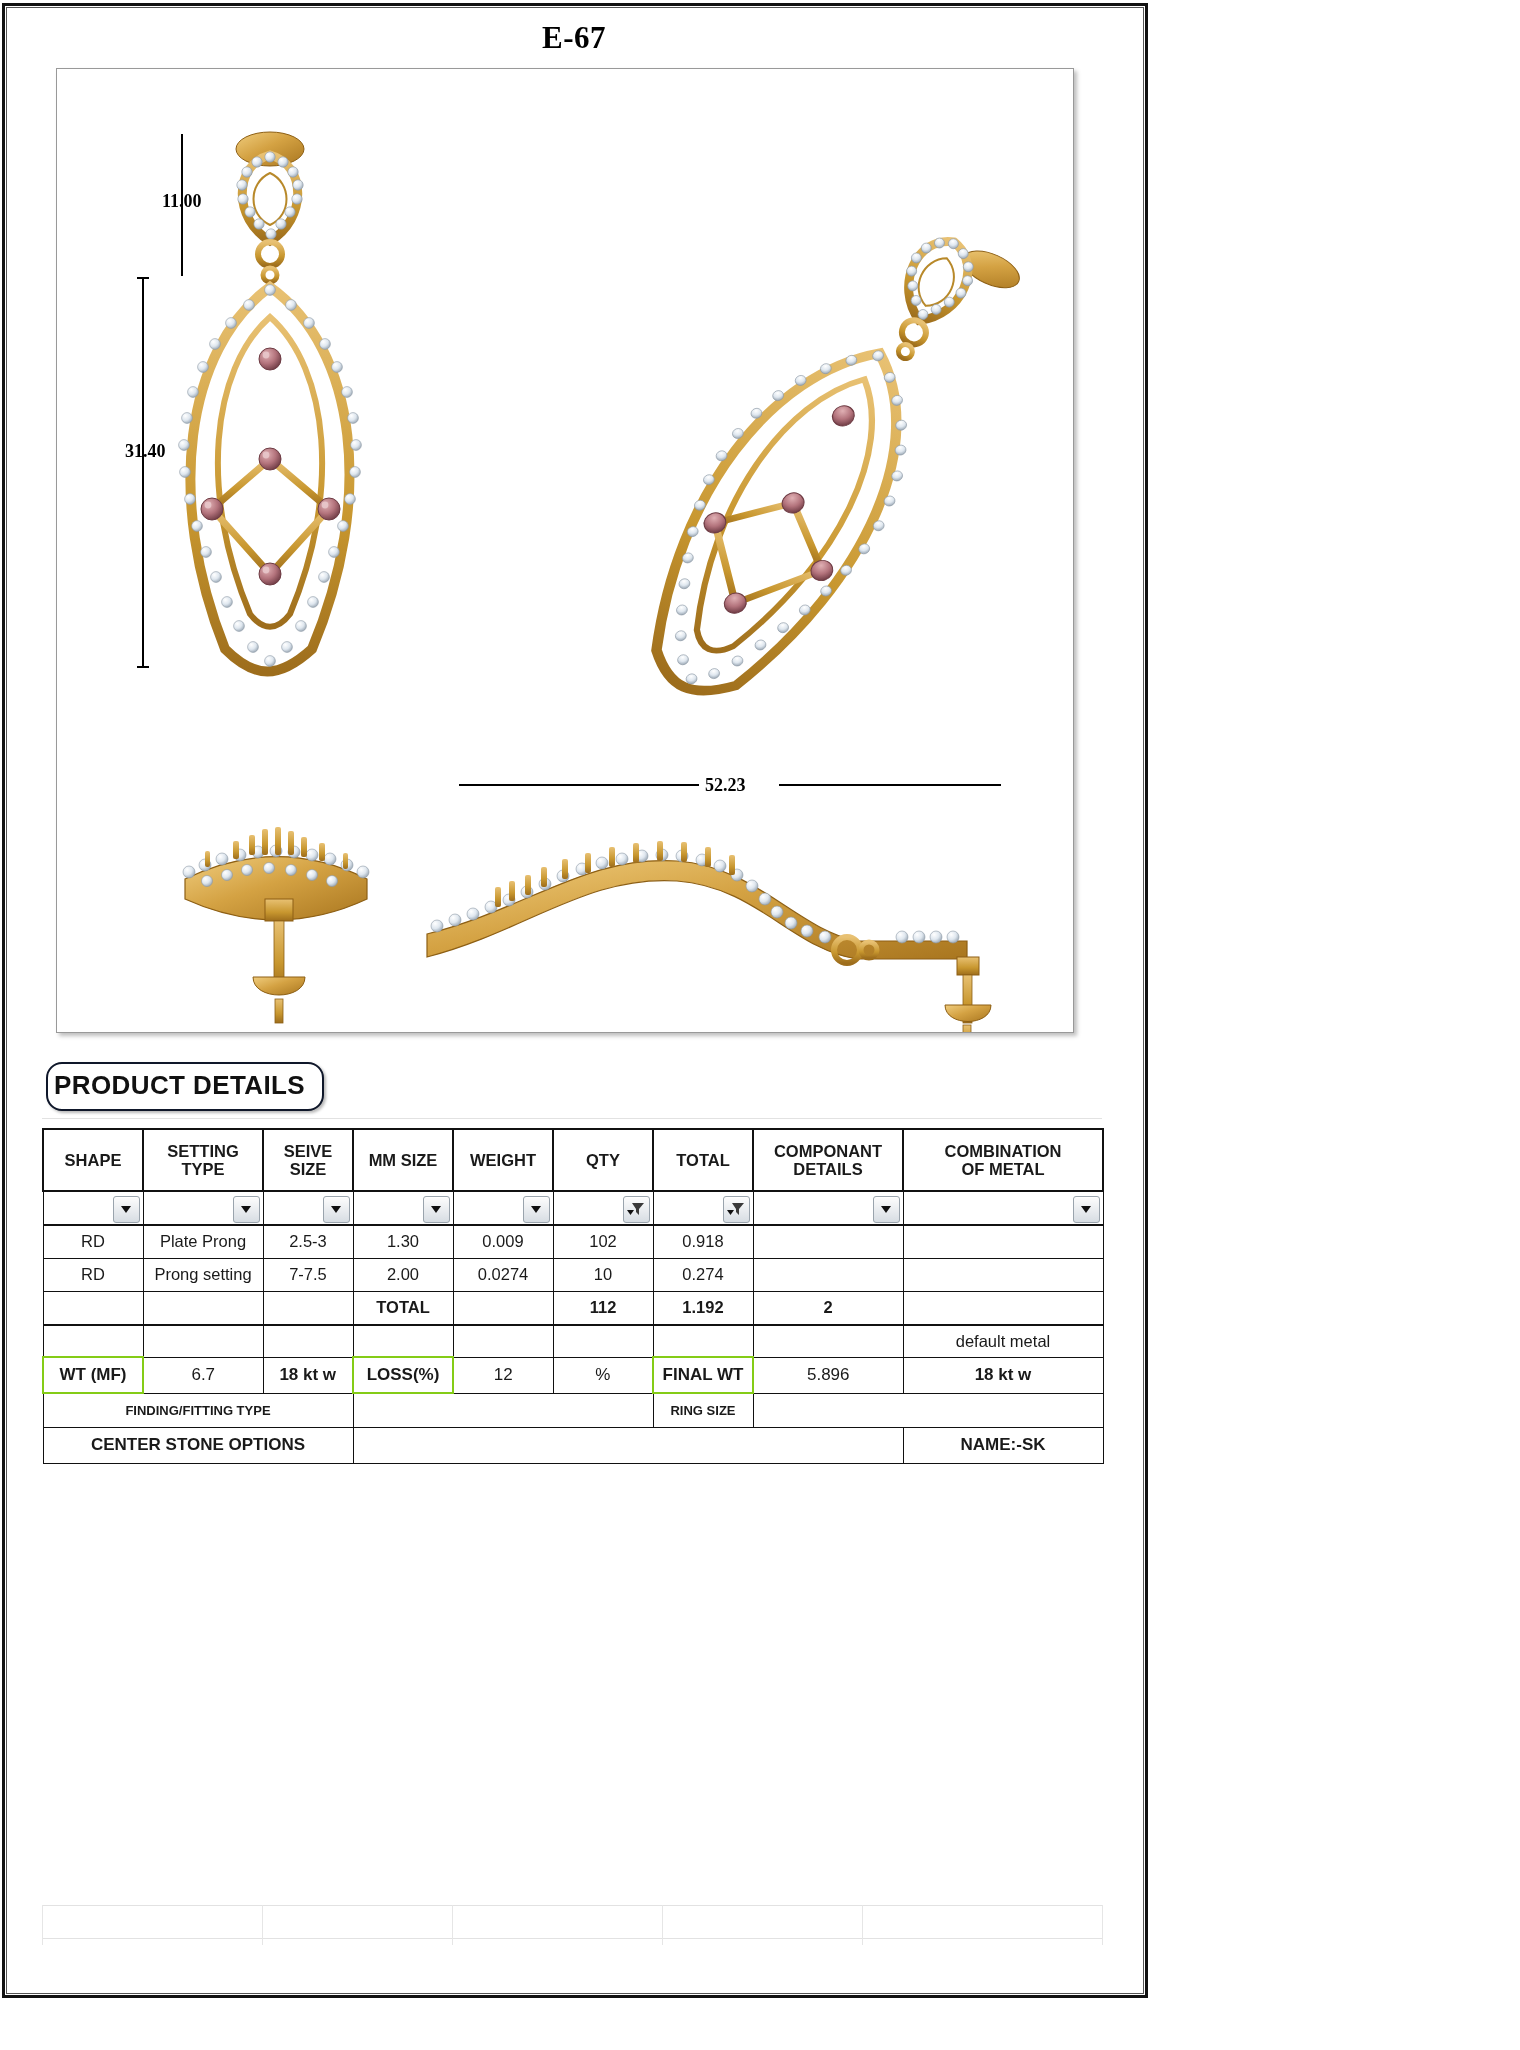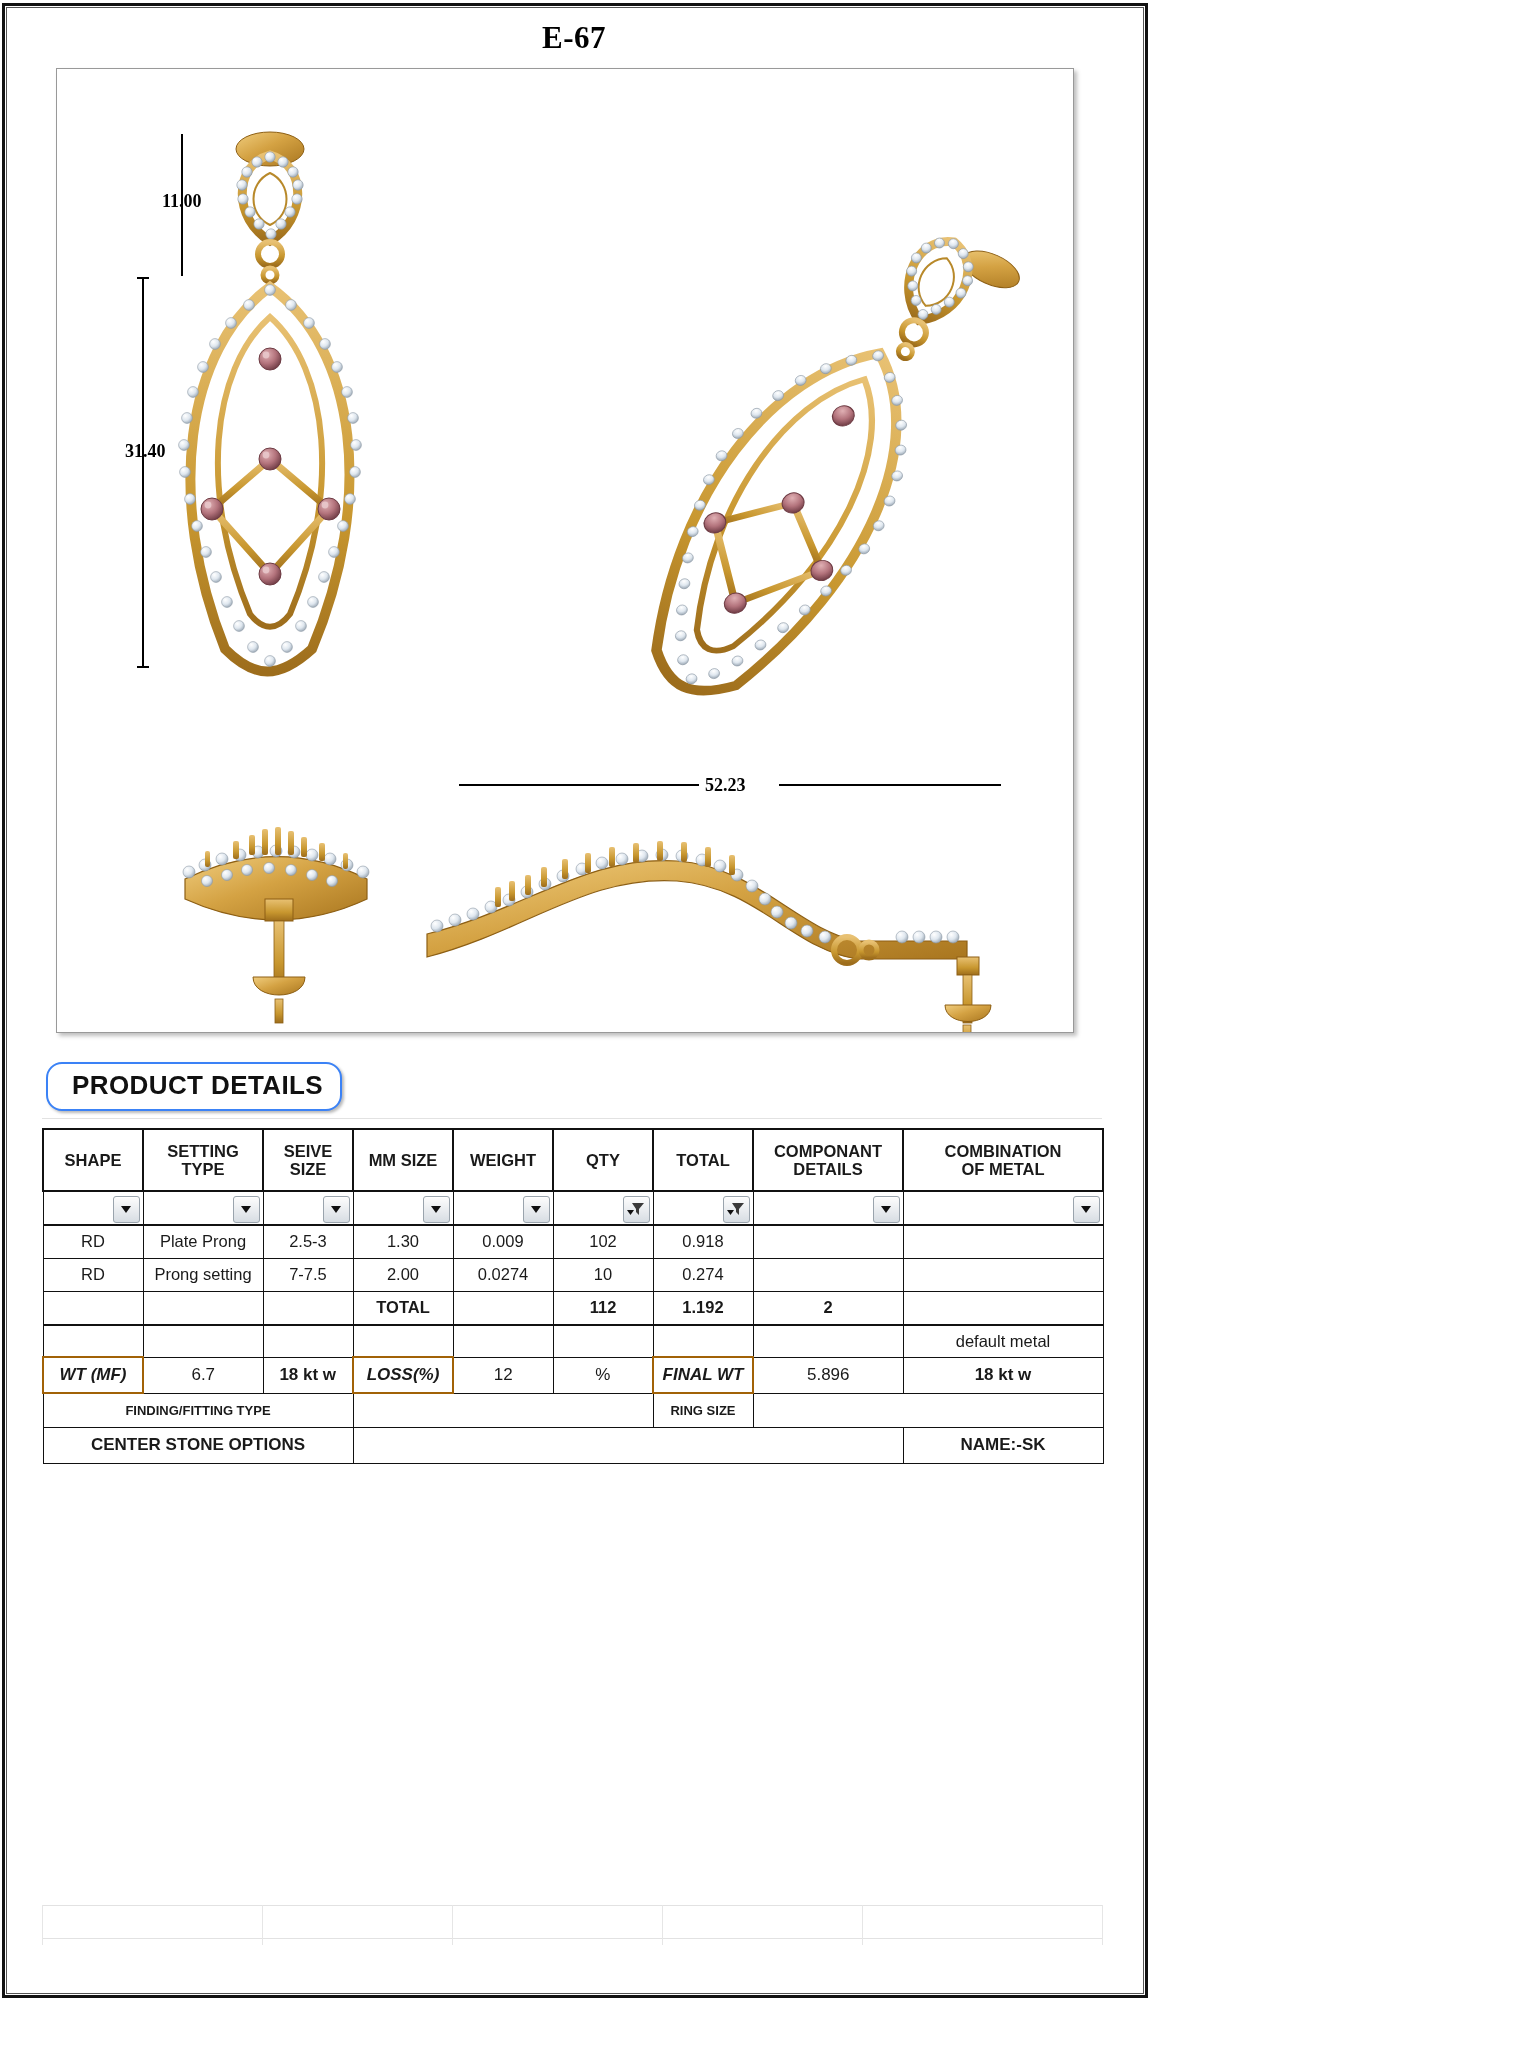--- a/index.html
+++ b/index.html
@@ -93,22 +93,22 @@
   }
   .dim-tick {
     position: absolute;
     background: #000;
   }
 
   
   .pd-tag {
     position: absolute;
     left: 46px; top: 1062px;
-    padding: 6px 17px 8px 24px;
-    border: 2px solid #3b82f6;
+    padding: 6px 17px 8px 6px;
+    border: 2px solid #0f172a;
     border-radius: 16px;
     background: #fff;
     box-shadow: 2px 2px 3px rgba(0,0,0,0.28);
   }
   .pd-tag-text {
     font-size: 26px;
     font-weight: bold;
     color: #111;
     letter-spacing: 0.4px;
     white-space: nowrap;
@@ -168,21 +168,21 @@
   }
   .fbtn svg { position: absolute; left: 3px; top: 4px; }
 
   tr.data-row td { height: 33px; }
   tr.total-row td { height: 34px; font-weight: bold; border-bottom-width: 2px; }
   tr.total-row td.plain { font-weight: normal; }
   .redm { color: #c0272e; font-weight: normal; font-size: 17px; }
   tr.blank-row td { height: 32px; border-left-color:#111; border-right-color:#111; }
   tr.wt-row td { height: 36px; font-weight: bold; font-size: 17px; }
   tr.wt-row td.val { font-weight: normal; margin-top: 39px; }
-  tr.wt-row td.boxed { border: 2px solid #a16207; font-style: italic; }
+  tr.wt-row td.boxed { border: 2px solid #84cc16; }
   tr.ff-row td { height: 34px; font-weight: bold; font-size: 13px; }
   tr.cs-row td { height: 36px; font-weight: bold; font-size: 17px; }
   .lft { text-align: left; padding-left: 6px; }
   .kt-small { font-weight: bold; }
 
   
   .ghost-grid {
     position: absolute;
     left: 42px;
     width: 1060px;

